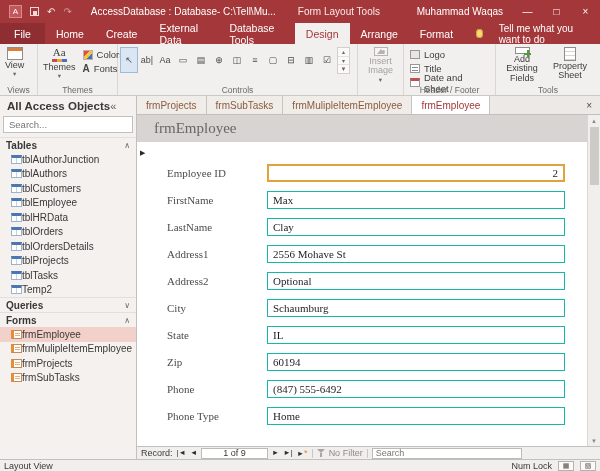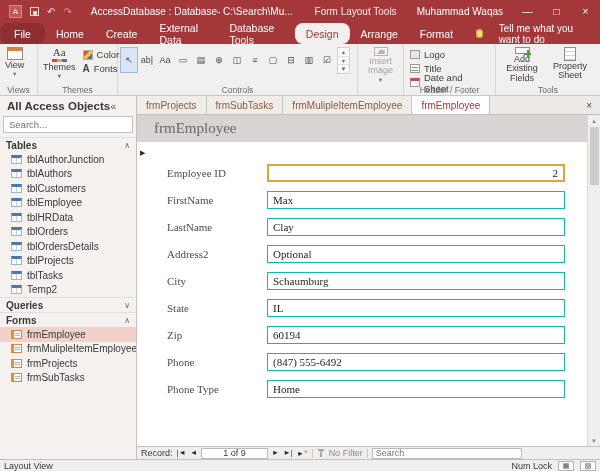--- a/index.html
+++ b/index.html
@@ -16,21 +16,21 @@
   .qglyph { font-size:10px; color:#f6e0e0; line-height:1; }
   .redo { opacity:.55; }
   .title-text { font-size:10px; margin-left:10px; white-space:nowrap; }
   .context-label { font-size:10px; margin-left:22px; white-space:nowrap; color:#fbe9e9; }
   .user { font-size:10px; margin-left:auto; white-space:nowrap; }
   .winbtns { display:flex; height:100%; margin-left:10px; }
   .winbtn { width:29px; height:100%; display:flex; align-items:center; justify-content:center; font-size:10px; }
 
   
   .tabrow { position:absolute; top:23px; left:0; width:100%; height:21px; background:#a4373a; display:flex; color:#fff; font-size:10.5px; }
-  .rtab { padding:0 11px; display:flex; align-items:center;border-radius:8px; }
+  .rtab { padding:0 11px; display:flex; align-items:center; }
   .rtab.file { background:#8e2e33; padding:0 14px; }
   .rtab.active { background:#f2f0ee; color:#a4373a; }
   .tellme { display:flex; align-items:center; gap:16px; padding:0 12px; font-size:10px; }
   .bulb { width:9px; height:9px; border-radius:50%; background:#f7d978; box-shadow:inset 0 0 0 1px #caa23c; }
 
   
   .ribbon { position:absolute; top:44px; left:0; width:100%; height:52px; background:#f2f0ee; border-bottom:1px solid #cbc8c5; display:flex; }
   .rgroup { position:relative; height:100%; border-right:1px solid #d9d6d3; padding:2px 2px 11px; display:flex; }
   .glabel { position:absolute; bottom:0; left:0; width:100%; text-align:center; font-size:8.5px; color:#6b6966; }
   .bigbtn { display:flex; flex-direction:column; align-items:center; gap:1px; padding:1px 3px; font-size:9px; color:#3e3c3a; text-align:center; line-height:1.05; }
@@ -65,21 +65,21 @@
 
   
   .sidebar { position:absolute; top:96px; left:0; width:137px; bottom:12px; background:#f4f1ef; border-right:1px solid #c2bfbc; overflow:hidden; }
   .sb-header { display:flex; align-items:center; justify-content:flex-start; padding:4px 7px 3px; }
   .sb-title { font-size:11.5px; font-weight:600; color:#3a3836; }
   .sb-collapse { font-size:11px; color:#5f5d5b; }
   .sb-search { display:flex; align-items:center; margin:1px 3px 4px; background:#fff; border:1px solid #c2bfbc; height:17px; padding:0 5px; }
   .sb-search input { border:none; outline:none; flex:1; font-size:9.5px; color:#555; background:transparent; font-family:inherit; }
   .sb-section { display:flex; align-items:center; justify-content:space-between; padding:1px 6px; border-top:1px solid #e2dfdc; font-size:10px; font-weight:700; color:#3a3836; height:15px; }
   .sb-chevron { font-size:8px; color:#6b6966; font-weight:400; }
-  .navitem { display:flex; align-items:center; gap:5px; height:14.5px; padding-left:11px; font-size:10px; color:#3a3836; white-space:nowrap; }
+  .navitem { display:flex; align-items:center; height:14.5px; padding-left:11px; font-size:10px; color:#3a3836; white-space:nowrap; }
   .navitem.selected { background:#f3d1cb; }
   .tbl-ic { width:11px; height:9px; border:1px solid #9db3cc; border-top:3px solid #4a77b0; background:#fff; flex:none; position:relative; }
   .tbl-ic::after { content:""; position:absolute; left:4px; top:0; bottom:0; width:1px; background:#c4d2e2; }
   .frm-ic { width:11px; height:9px; border:1px solid #c98a4e; border-left:3px solid #e58e3a; background:#fff; flex:none; position:relative; }
   .frm-ic::after { content:""; position:absolute; left:1px; top:2px; right:1px; height:1px; background:#d9b18a; box-shadow:0 2px 0 #d9b18a; }
 
   
   .doctabs { position:absolute; left:137px; right:0; top:96px; height:19px; background:#ece9e6; display:flex; align-items:stretch; border-bottom:1px solid #c2bfbc; }
   .dtab { display:flex; align-items:center; padding:0 9px; font-size:10px; color:#8c5a41; border-right:1px solid #c6c3c0; background:#f0ede9; white-space:nowrap; }
   .dtab.active { background:#fff; color:#a4373a; }
@@ -126,21 +126,21 @@
 
 <div class="screen">
 
   <div class="titlebar">
     <div class="qat">
       <span class="appic">A</span>
       <span class="floppy"></span>
       <span class="qglyph">↶</span>
       <span class="qglyph redo">↷</span>
     </div>
-    <span class="title-text">AccessDatabase : Database- C:\Search\Mu...</span>
+    <span class="title-text">AccessDatabase : Database- C:\Tell\Mu...</span>
     <span class="context-label">Form Layout Tools</span>
     <span class="user">Muhammad Waqas</span>
     <div class="winbtns">
       <span class="winbtn">—</span>
       <span class="winbtn">□</span>
       <span class="winbtn">×</span>
     </div>
   </div>
 
   <div class="tabrow">
@@ -365,20 +365,24 @@
         </div>
         <div class="frow">
           <span class="flabel">FirstName</span>
           <span class="finput">Max</span>
         </div>
         <div class="frow">
           <span class="flabel">LastName</span>
           <span class="finput">Clay</span>
         </div>
         <div class="frow">
+          <span class="flabel">Address1</span>
+          <span class="finput">2556 Mohave St</span>
+        </div>
+        <div class="frow">
           <span class="flabel">Address2</span>
           <span class="finput">Optional</span>
         </div>
         <div class="frow">
           <span class="flabel">City</span>
           <span class="finput">Schaumburg</span>
         </div>
         <div class="frow">
           <span class="flabel">State</span>
           <span class="finput">IL</span>

